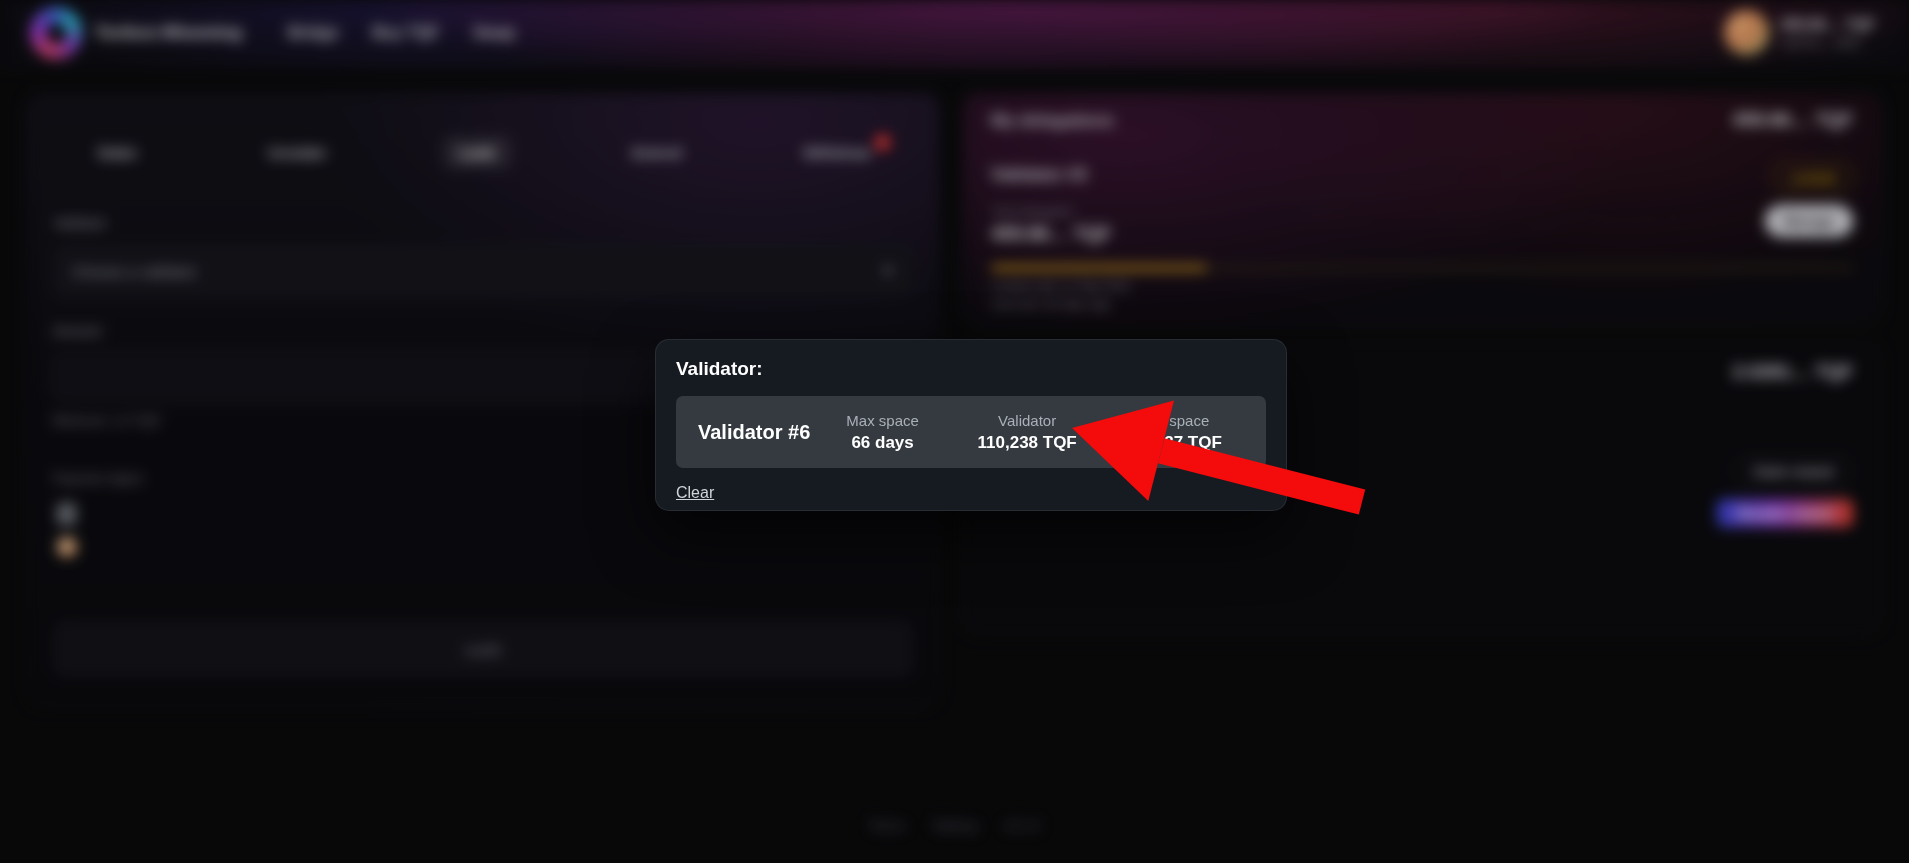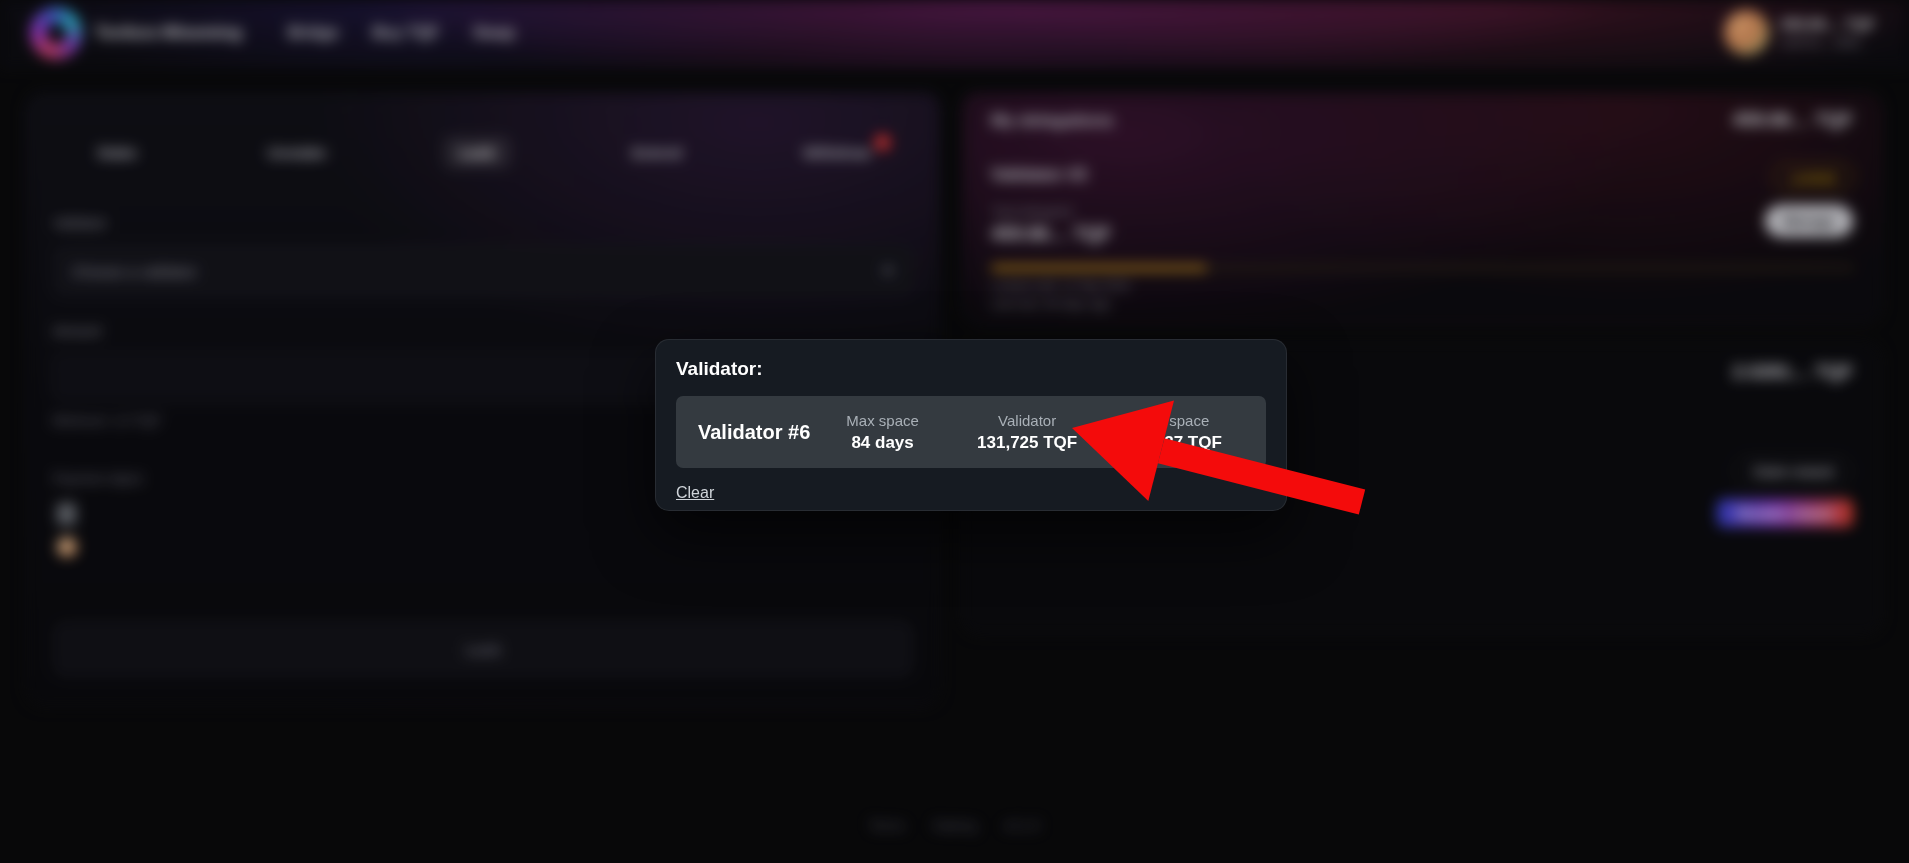--- a/index.html
+++ b/index.html
@@ -327,26 +327,26 @@
 <div id="modal-overlay"></div>
 
 <div id="validator-modal">
   <div class="modal-title">Validator:</div>
 
   <div class="validator-row">
     <div class="vr-name">Validator #6</div>
 
     <div class="vr-stat">
       <div class="vr-stat-label">Max space</div>
-      <div class="vr-stat-value">84 days</div>
+      <div class="vr-stat-value">66 days</div>
     </div>
 
     <div class="vr-stat">
       <div class="vr-stat-label">Validator</div>
-      <div class="vr-stat-value">131,725 TQF</div>
+      <div class="vr-stat-value">110,238 TQF</div>
     </div>
 
     <div class="vr-stat">
       <div class="vr-stat-label">Free space</div>
       <div class="vr-stat-value">150 737 TQF</div>
     </div>
   </div>
 
   <a class="clear-link" href="#">Clear</a>
 </div>

